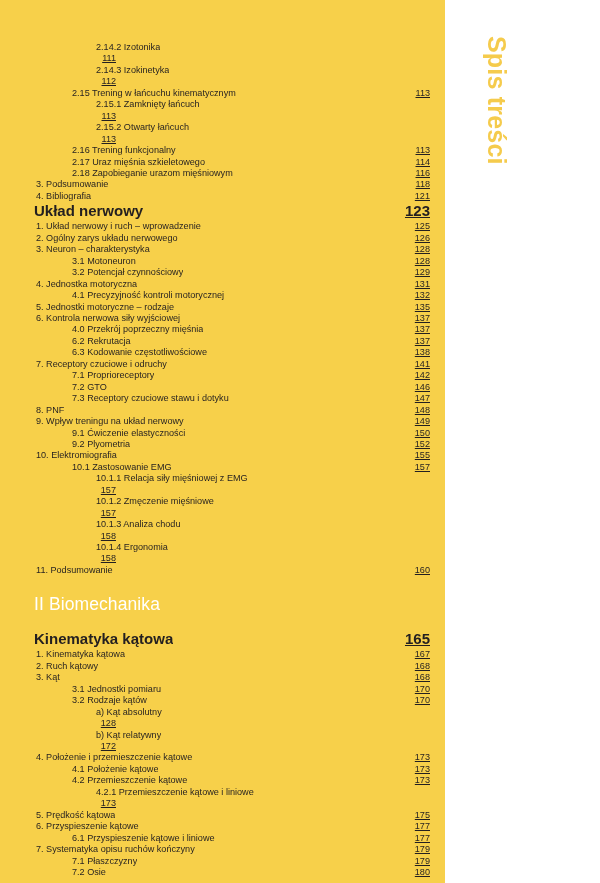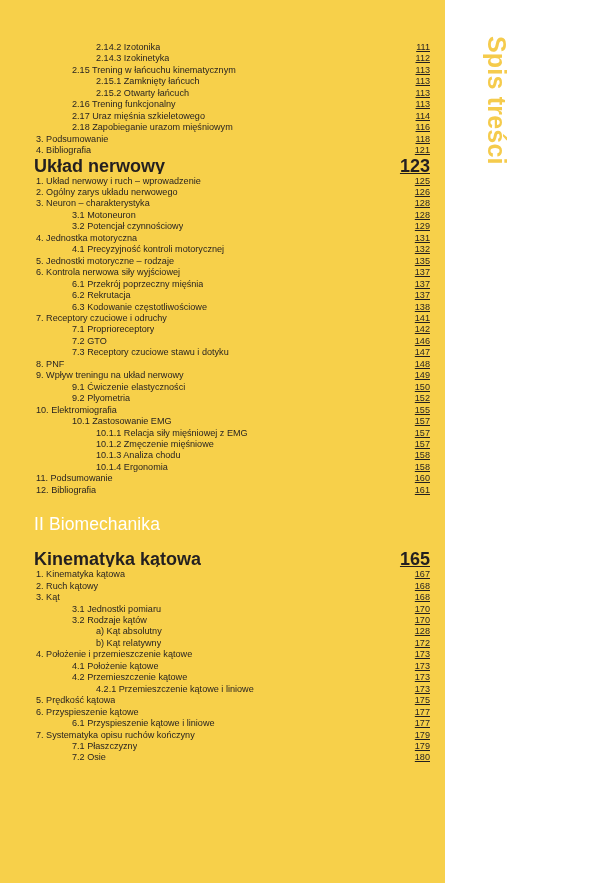--- a/index.html
+++ b/index.html
@@ -76,35 +76,35 @@
   .row .page {
     flex: 0 0 auto;
     text-align: right;
     min-width: 20px;
     text-decoration: underline;
   }
 
   
   .lv1 { padding-left: 6px; }
   .lv2 { padding-left: 42px; gap: 44px; }
-  .lv3 { padding-left: 66px; }
+  .lv3 { padding-left: 66px; flex-direction: column; }
 
   
   .part-heading {
     color: #ffffff;
     font-size: 17.5px;
     font-weight: normal;
     line-height: 20px;
     margin: 18px 0 17px 4px;
     letter-spacing: 0.1px;
   }
 
   
   .chapter-row {
-    font-size: 18px;
+    font-size: 15px;
     font-weight: bold;
     line-height: 16px;
     color: #231f20;
     padding-left: 4px;
     margin-top: 1px;
     margin-bottom: 2px;
   }
   .chapter-row .page { font-weight: bold; }
 </style>
 </head>
@@ -208,21 +208,21 @@
           <span class="label">5. Jednostki motoryczne – rodzaje</span>
           <span class="spacer"></span>
           <span class="page">135</span>
         </div>
         <div class="row lv1">
           <span class="label">6. Kontrola nerwowa siły wyjściowej</span>
           <span class="spacer"></span>
           <span class="page">137</span>
         </div>
         <div class="row lv2">
-          <span class="label">6.1 Przekrój poprzeczny mięśnia</span>
+          <span class="label">4.0 Przekrój poprzeczny mięśnia</span>
           <span class="spacer"></span>
           <span class="page">137</span>
         </div>
         <div class="row lv2">
           <span class="label">6.2 Rekrutacja</span>
           <span class="spacer"></span>
           <span class="page">137</span>
         </div>
         <div class="row lv2">
           <span class="label">6.3 Kodowanie częstotliwościowe</span>
@@ -296,25 +296,20 @@
         </div>
         <div class="row lv3">
           <span class="label">10.1.4 Ergonomia</span>
           <span class="spacer"></span>
           <span class="page">158</span>
         </div>
         <div class="row lv1">
           <span class="label">11. Podsumowanie</span>
           <span class="spacer"></span>
           <span class="page">160</span>
-        </div>
-        <div class="row lv1">
-          <span class="label">12. Bibliografia</span>
-          <span class="spacer"></span>
-          <span class="page">161</span>
         </div>
         <div class="part-heading">II Biomechanika</div>
         <div class="row chapter-row">
           <span class="label">Kinematyka kątowa</span>
           <span class="spacer"></span>
           <span class="page">165</span>
         </div>
         <div class="row lv1">
           <span class="label">1. Kinematyka kątowa</span>
           <span class="spacer"></span>

